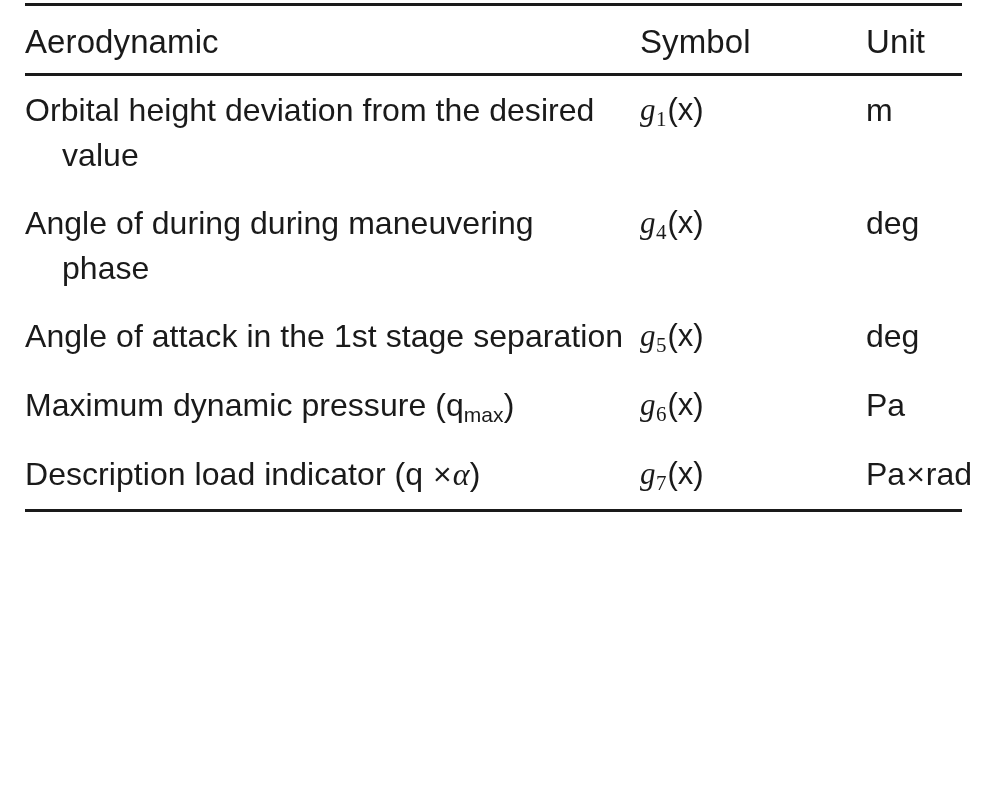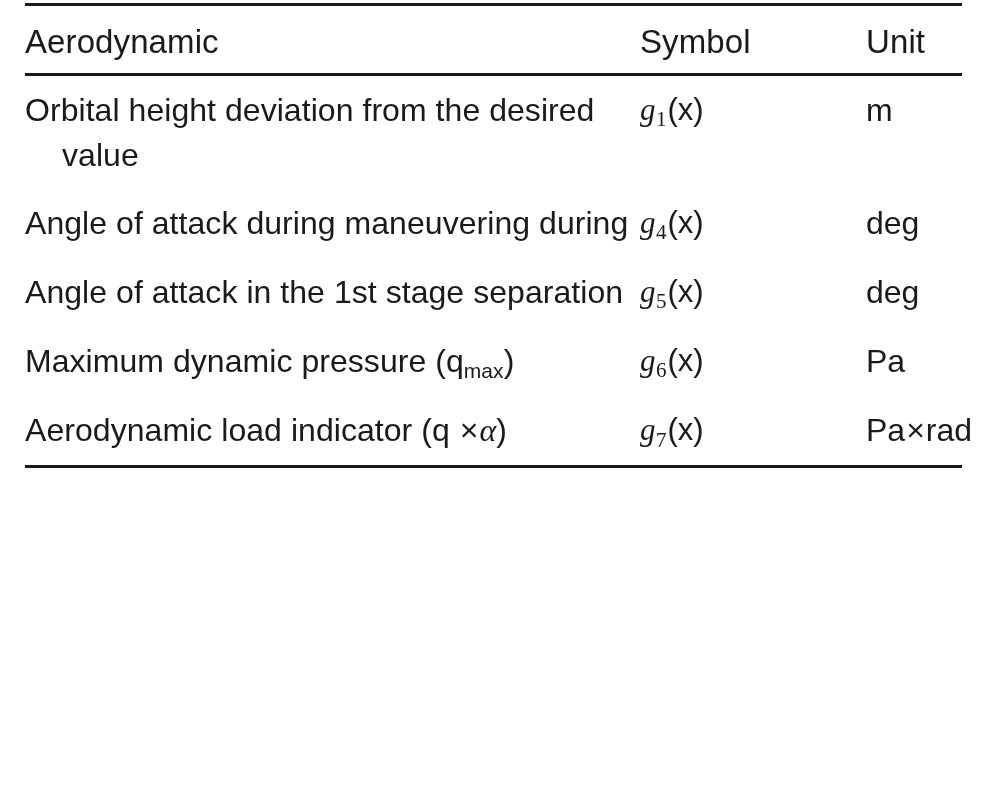--- a/index.html
+++ b/index.html
@@ -144,39 +144,39 @@
 
       <tr>
         <td class="desc">Orbital height deviation from the desired value</td>
         <td class="symbol"><span class="sym-g">g</span><span class="sym-sub">1</span><span class="sym-arg">(x)</span></td>
         <td class="unit">m</td>
       </tr>
 
 
 
       <tr>
-        <td class="desc">Angle of attack during maneuvering during</td>
+        <td class="desc">Angle of during during maneuvering phase</td>
         <td class="symbol"><span class="sym-g">g</span><span class="sym-sub">4</span><span class="sym-arg">(x)</span></td>
         <td class="unit">deg</td>
       </tr>
 
       <tr>
         <td class="desc">Angle of attack in the 1st stage separation</td>
         <td class="symbol"><span class="sym-g">g</span><span class="sym-sub">5</span><span class="sym-arg">(x)</span></td>
         <td class="unit">deg</td>
       </tr>
 
       <tr>
         <td class="desc"><span>Maximum dynamic pressure (q</span><span class="sub">max</span><span>)</span></td>
         <td class="symbol"><span class="sym-g">g</span><span class="sym-sub">6</span><span class="sym-arg">(x)</span></td>
         <td class="unit">Pa</td>
       </tr>
 
       <tr>
-        <td class="desc"><span>Aerodynamic load indicator (q </span><span class="times">×</span><span class="greek-alpha">α</span><span>)</span></td>
+        <td class="desc"><span>Description load indicator (q </span><span class="times">×</span><span class="greek-alpha">α</span><span>)</span></td>
         <td class="symbol"><span class="sym-g">g</span><span class="sym-sub">7</span><span class="sym-arg">(x)</span></td>
         <td class="unit"><span>Pa</span><span class="times">×</span><span>rad</span></td>
       </tr>
 
     </tbody>
   </table>
 
   <div class="rule rule-bottom"></div>
 
 </div>

